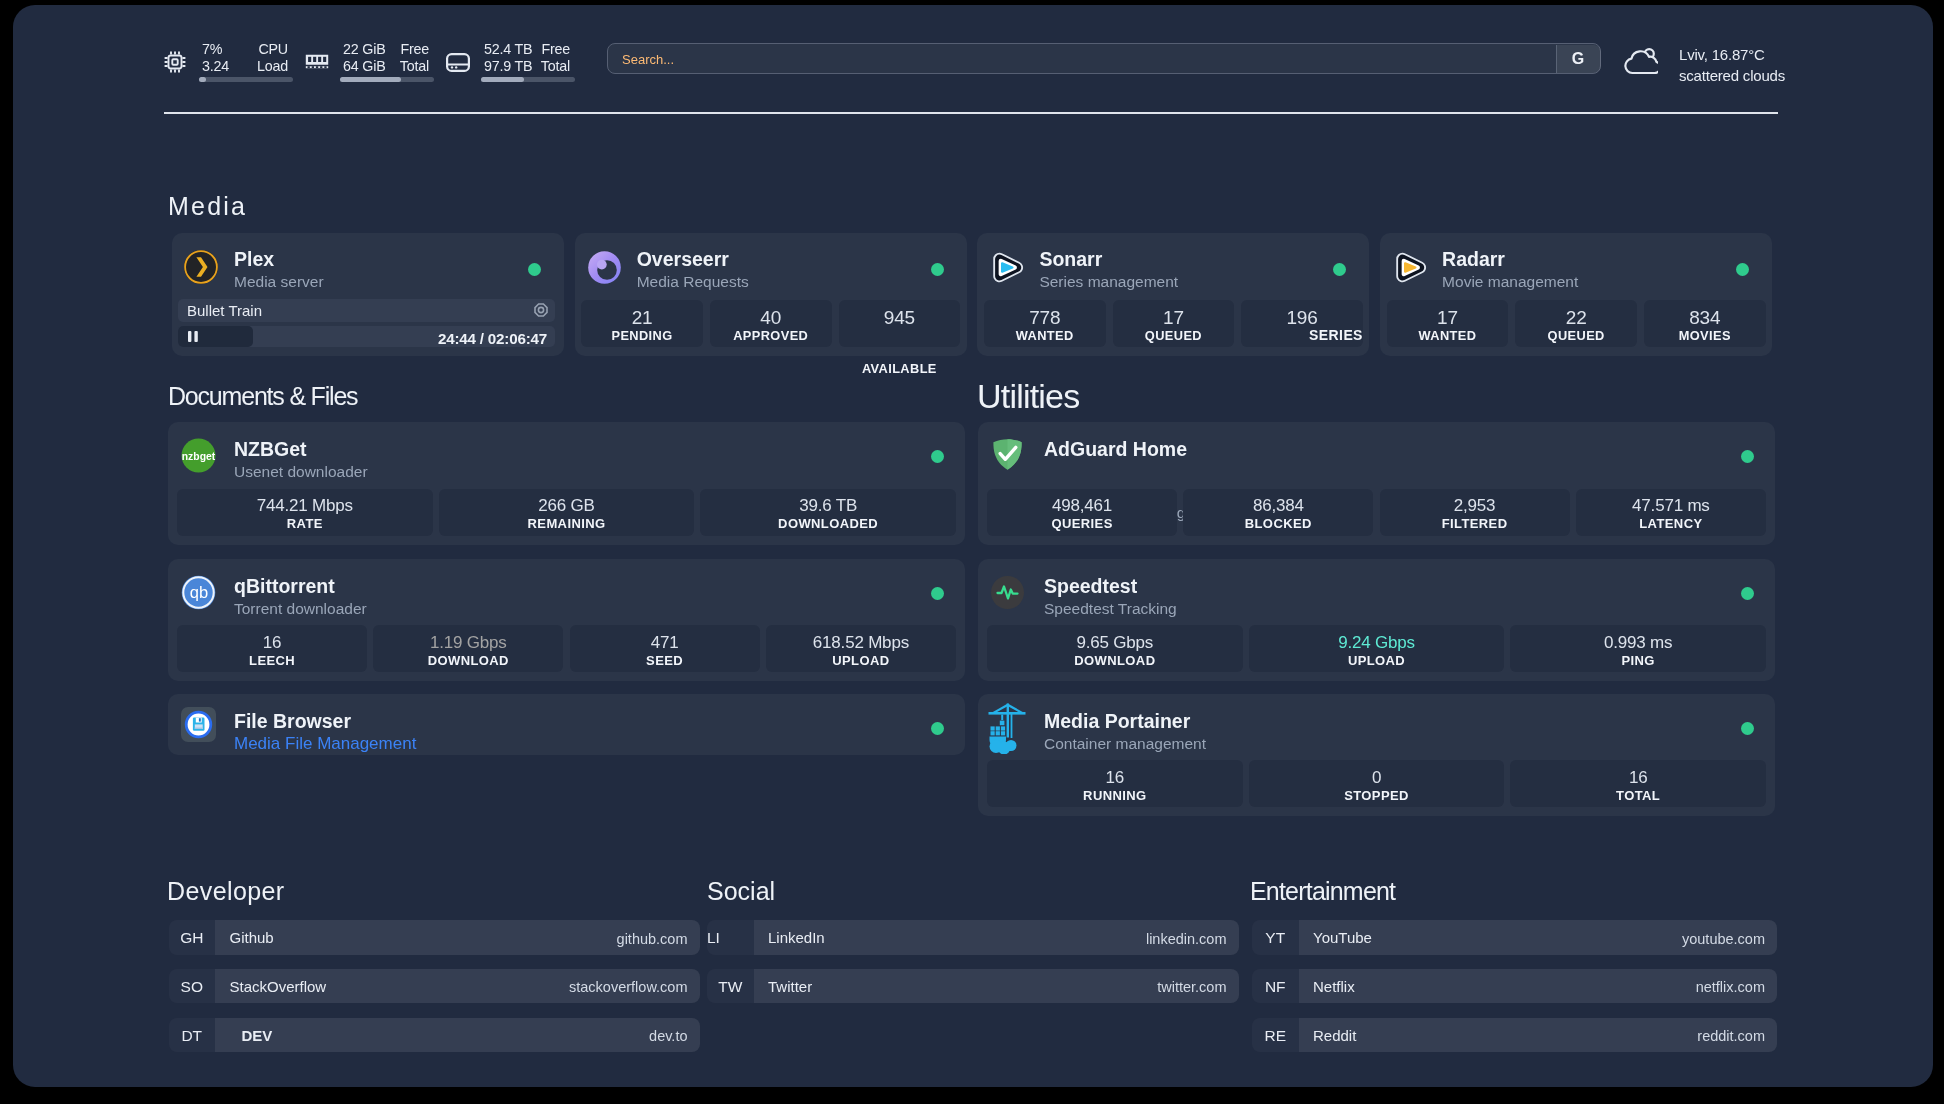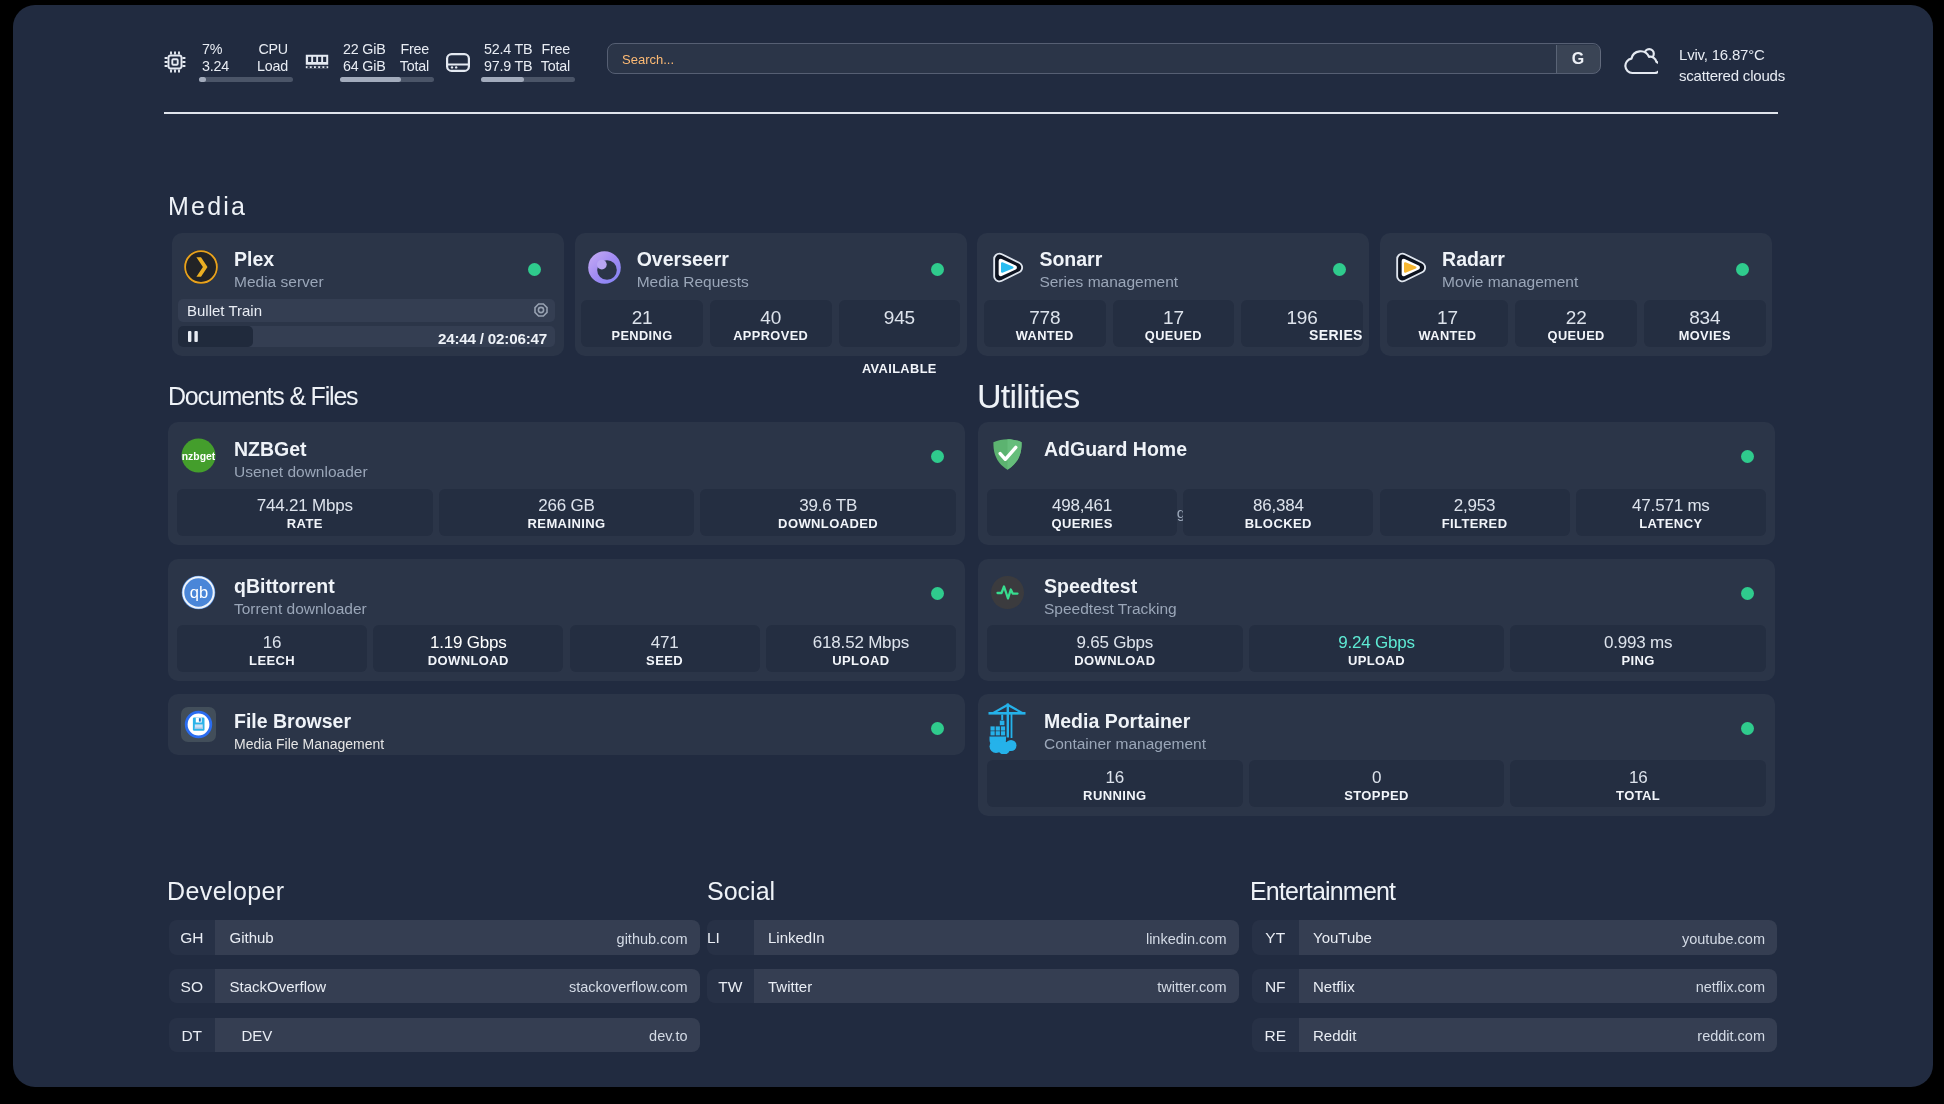--- a/index.html
+++ b/index.html
@@ -181,40 +181,40 @@
         <circle cx="17.5" cy="17.5" r="15.2" stroke="#eef3fa" stroke-width="2"></circle>
         <text x="18" y="23" font-family="Liberation Sans, sans-serif" font-size="16.5" font-weight="400" fill="#ffffff" text-anchor="middle">qb</text>
       </svg>
       <div style="position:absolute;left:221px;top:567.5px;font-size:19.5px;line-height:26px;color:#eff3f8;font-weight:600;white-space:nowrap;">qBittorrent</div>
       <div style="position:absolute;left:221px;top:593.5px;font-size:15.5px;line-height:20px;color:#9aa6b8;font-weight:400;white-space:nowrap;">Torrent downloader</div>
       <div style="left:917.5px;top:581.5px;width:13px;height:13px;position:absolute;background:#2fcb8d;border-radius:50%;"></div>
       <div style="left:164.0px;top:620.0px;width:190.2px;height:47px;position:absolute;background:#242e41;border-radius:6px;"></div>
       <div style="position:absolute;left:164.0px;top:626.5px;width:190.2px;text-align:center;font-size:17px;line-height:22px;color:#dde3ec;font-weight:400;white-space:nowrap;letter-spacing:-0.2px;">16</div>
       <div style="position:absolute;left:164.0px;top:648.5px;width:190.2px;text-align:center;font-size:13px;line-height:13px;color:#f2f5fa;font-weight:700;white-space:nowrap;letter-spacing:0.4px;">LEECH</div>
       <div style="left:360.2px;top:620.0px;width:190.2px;height:47px;position:absolute;background:#242e41;border-radius:6px;"></div>
-      <div style="position:absolute;left:360.2px;top:626.5px;width:190.2px;text-align:center;font-size:17px;line-height:22px;color:#ffffff;font-weight:400;white-space:nowrap;letter-spacing:-0.2px;">1.19 Gbps</div>
+      <div style="position:absolute;left:360.2px;top:626.5px;width:190.2px;text-align:center;font-size:17px;line-height:22px;color:#a3a3a3;font-weight:400;white-space:nowrap;letter-spacing:-0.2px;">1.19 Gbps</div>
       <div style="position:absolute;left:360.2px;top:648.5px;width:190.2px;text-align:center;font-size:13px;line-height:13px;color:#f2f5fa;font-weight:700;white-space:nowrap;letter-spacing:0.4px;">DOWNLOAD</div>
       <div style="left:556.5px;top:620.0px;width:190.2px;height:47px;position:absolute;background:#242e41;border-radius:6px;"></div>
       <div style="position:absolute;left:556.5px;top:626.5px;width:190.2px;text-align:center;font-size:17px;line-height:22px;color:#dde3ec;font-weight:400;white-space:nowrap;letter-spacing:-0.2px;">471</div>
       <div style="position:absolute;left:556.5px;top:648.5px;width:190.2px;text-align:center;font-size:13px;line-height:13px;color:#f2f5fa;font-weight:700;white-space:nowrap;letter-spacing:0.4px;">SEED</div>
       <div style="left:752.8px;top:620.0px;width:190.2px;height:47px;position:absolute;background:#242e41;border-radius:6px;"></div>
       <div style="position:absolute;left:752.8px;top:626.5px;width:190.2px;text-align:center;font-size:17px;line-height:22px;color:#dde3ec;font-weight:400;white-space:nowrap;letter-spacing:-0.2px;">618.52 Mbps</div>
       <div style="position:absolute;left:752.8px;top:648.5px;width:190.2px;text-align:center;font-size:13px;line-height:13px;color:#f2f5fa;font-weight:700;white-space:nowrap;letter-spacing:0.4px;">UPLOAD</div>
 <div style="position:absolute;left:155px;top:688.5px;width:797px;height:61px;background:#2b3548;border-radius:10px;"></div>
       <svg style="position:absolute;left:168px;top:702px" width="35" height="35" viewBox="0 0 35 35" fill="none" xmlns="http://www.w3.org/2000/svg">
         <rect x="0" y="0" width="35" height="35" rx="7" fill="#424e5a"></rect>
         <circle cx="17.5" cy="17.5" r="12.3" fill="#ffffff" stroke="#2a6cf0" stroke-width="2.8"></circle>
         <rect x="11.9" y="10.6" width="11.6" height="13.2" rx="1.2" fill="#2cb3e9"></rect>
         <rect x="14.8" y="10.6" width="5.9" height="4.9" fill="#ffffff"></rect>
         <rect x="17.9" y="11.2" width="1.9" height="3.4" fill="#1e74c8"></rect>
         <rect x="13.8" y="17.4" width="7.9" height="4.6" fill="#cfe0f3"></rect>
         <rect x="13.8" y="20.6" width="7.9" height="1.4" fill="#9fc6e8"></rect>
       </svg>
       <div style="position:absolute;left:221px;top:702.5px;font-size:19.5px;line-height:26px;color:#eff3f8;font-weight:600;white-space:nowrap;">File Browser</div>
-      <div style="position:absolute;left:221px;top:728.5px;font-size:14px;line-height:20px;color:#e5e5e5;font-weight:400;white-space:nowrap;">Media File Management</div>
+      <div style="position:absolute;left:221px;top:728.5px;font-size:17px;line-height:20px;color:#3b82f6;font-weight:400;white-space:nowrap;">Media File Management</div>
       <div style="left:917.5px;top:716.5px;width:13px;height:13px;position:absolute;background:#2fcb8d;border-radius:50%;"></div>
 <div style="position:absolute;left:965px;top:417px;width:797px;height:122.5px;background:#2b3548;border-radius:10px;"></div>
       <svg style="position:absolute;left:977px;top:432px" width="35" height="35" viewBox="0 0 35 35" fill="none" xmlns="http://www.w3.org/2000/svg">
         <path d="M17.5 2.2 C22 2.2 27.5 3.2 31.6 5.2 C31.6 13.5 30.6 24.5 17.5 32.8 C4.4 24.5 3.4 13.5 3.4 5.2 C7.5 3.2 13 2.2 17.5 2.2 Z" fill="#5cb370"></path>
         <path d="M17.5 2.2 C22 2.2 27.5 3.2 31.6 5.2 C31.6 13.5 30.6 24.5 17.5 32.8 Z" fill="#66bd7b"></path>
         <path d="M10.2 16.6 L15.3 22.3 L25.8 10.4" stroke="#ffffff" stroke-width="3.4" stroke-linecap="round" stroke-linejoin="round"></path>
       </svg>
       <div style="position:absolute;left:1031px;top:431px;font-size:19.5px;line-height:26px;color:#eff3f8;font-weight:600;white-space:nowrap;">AdGuard Home</div>
       <div style="position:absolute;left:1031px;top:457px;font-size:15.5px;line-height:20px;color:#9aa6b8;font-weight:400;white-space:nowrap;margin-top:41px;">DNS and adblocking</div>
       <div style="left:1727.5px;top:445.0px;width:13px;height:13px;position:absolute;background:#2fcb8d;border-radius:50%;"></div>
@@ -286,21 +286,21 @@
       <div style="position:absolute;left:216.5px;top:924px;font-size:15px;line-height:18px;color:#e9edf4;font-weight:400;white-space:nowrap;">Github</div>
       <div style="position:absolute;left:202.0px;top:924.5px;width:472.5px;text-align:right;font-size:14.5px;line-height:18px;color:#d3dae5;font-weight:400;white-space:nowrap;">github.com</div>
 <div style="left:155.5px;top:963.5px;width:531px;height:34.5px;position:absolute;background:rgba(255,255,255,0.03);border-radius:8px;"></div>
       <div style="left:202.0px;top:963.5px;width:484.5px;height:34.5px;position:absolute;background:rgba(255,255,255,0.065);border-radius:0 8px 8px 0;"></div>
       <div style="position:absolute;left:155.5px;top:971.5px;width:46.5px;text-align:center;font-size:15.5px;line-height:19px;color:#e9edf4;font-weight:400;white-space:nowrap;">SO</div>
       <div style="position:absolute;left:216.5px;top:972.5px;font-size:15px;line-height:18px;color:#e9edf4;font-weight:400;white-space:nowrap;">StackOverflow</div>
       <div style="position:absolute;left:202.0px;top:973.0px;width:472.5px;text-align:right;font-size:14.5px;line-height:18px;color:#d3dae5;font-weight:400;white-space:nowrap;">stackoverflow.com</div>
 <div style="left:155.5px;top:1012.5px;width:531px;height:34.5px;position:absolute;background:rgba(255,255,255,0.03);border-radius:8px;"></div>
       <div style="left:202.0px;top:1012.5px;width:484.5px;height:34.5px;position:absolute;background:rgba(255,255,255,0.065);border-radius:0 8px 8px 0;"></div>
       <div style="position:absolute;left:155.5px;top:1020.5px;width:46.5px;text-align:center;font-size:15.5px;line-height:19px;color:#e9edf4;font-weight:400;white-space:nowrap;">DT</div>
-      <div style="position:absolute;left:216.5px;top:1021.5px;font-size:15px;line-height:18px;color:#e9edf4;font-weight:400;white-space:nowrap;padding-left:12px;">DEV</div>
+      <div style="position:absolute;left:216.5px;top:1021.5px;font-size:15px;line-height:18px;color:#e9edf4;font-weight:700;white-space:nowrap;padding-left:12px;">DEV</div>
       <div style="position:absolute;left:202.0px;top:1022.0px;width:472.5px;text-align:right;font-size:14.5px;line-height:18px;color:#d3dae5;font-weight:400;white-space:nowrap;">dev.to</div>
 <div style="left:694px;top:915px;width:531.5px;height:34.5px;position:absolute;background:rgba(255,255,255,0.03);border-radius:8px;"></div>
       <div style="left:740.5px;top:915px;width:485.0px;height:34.5px;position:absolute;background:rgba(255,255,255,0.065);border-radius:0 8px 8px 0;"></div>
       <div style="position:absolute;left:694px;top:923px;width:46.5px;text-align:left;font-size:15.5px;line-height:19px;color:#e9edf4;font-weight:400;white-space:nowrap;">LI</div>
       <div style="position:absolute;left:755px;top:924px;font-size:15px;line-height:18px;color:#e9edf4;font-weight:400;white-space:nowrap;">LinkedIn</div>
       <div style="position:absolute;left:740.5px;top:924.5px;width:473.0px;text-align:right;font-size:14.5px;line-height:18px;color:#d3dae5;font-weight:400;white-space:nowrap;">linkedin.com</div>
 <div style="left:694px;top:963.5px;width:531.5px;height:34.5px;position:absolute;background:rgba(255,255,255,0.03);border-radius:8px;"></div>
       <div style="left:740.5px;top:963.5px;width:485.0px;height:34.5px;position:absolute;background:rgba(255,255,255,0.065);border-radius:0 8px 8px 0;"></div>
       <div style="position:absolute;left:694px;top:971.5px;width:46.5px;text-align:center;font-size:15.5px;line-height:19px;color:#e9edf4;font-weight:400;white-space:nowrap;">TW</div>
       <div style="position:absolute;left:755px;top:972.5px;font-size:15px;line-height:18px;color:#e9edf4;font-weight:400;white-space:nowrap;">Twitter</div>

